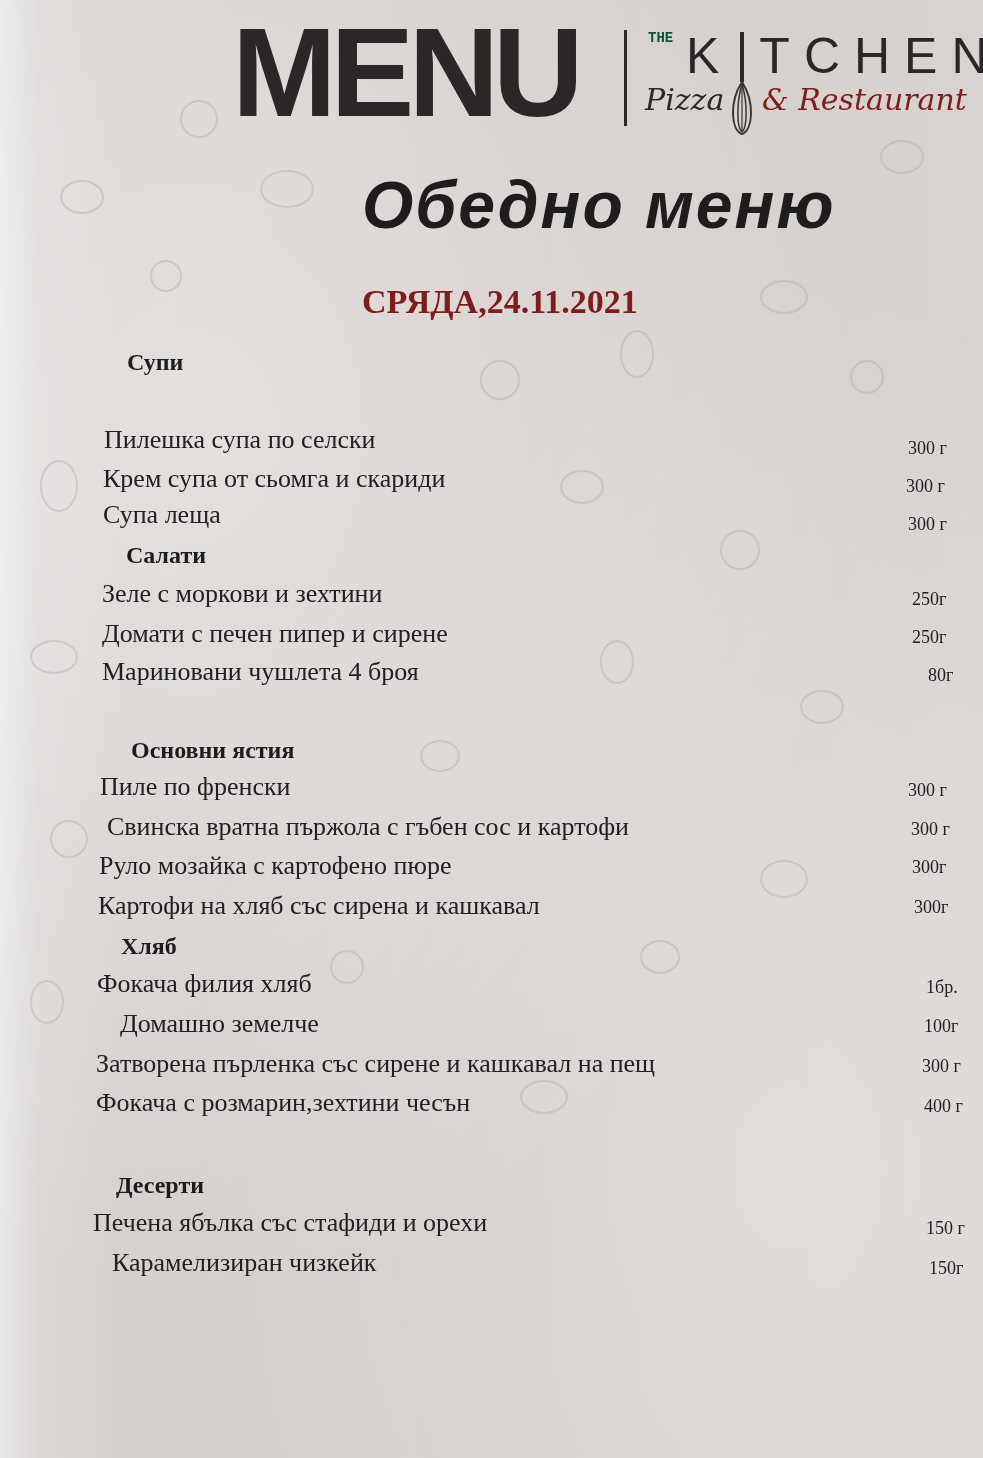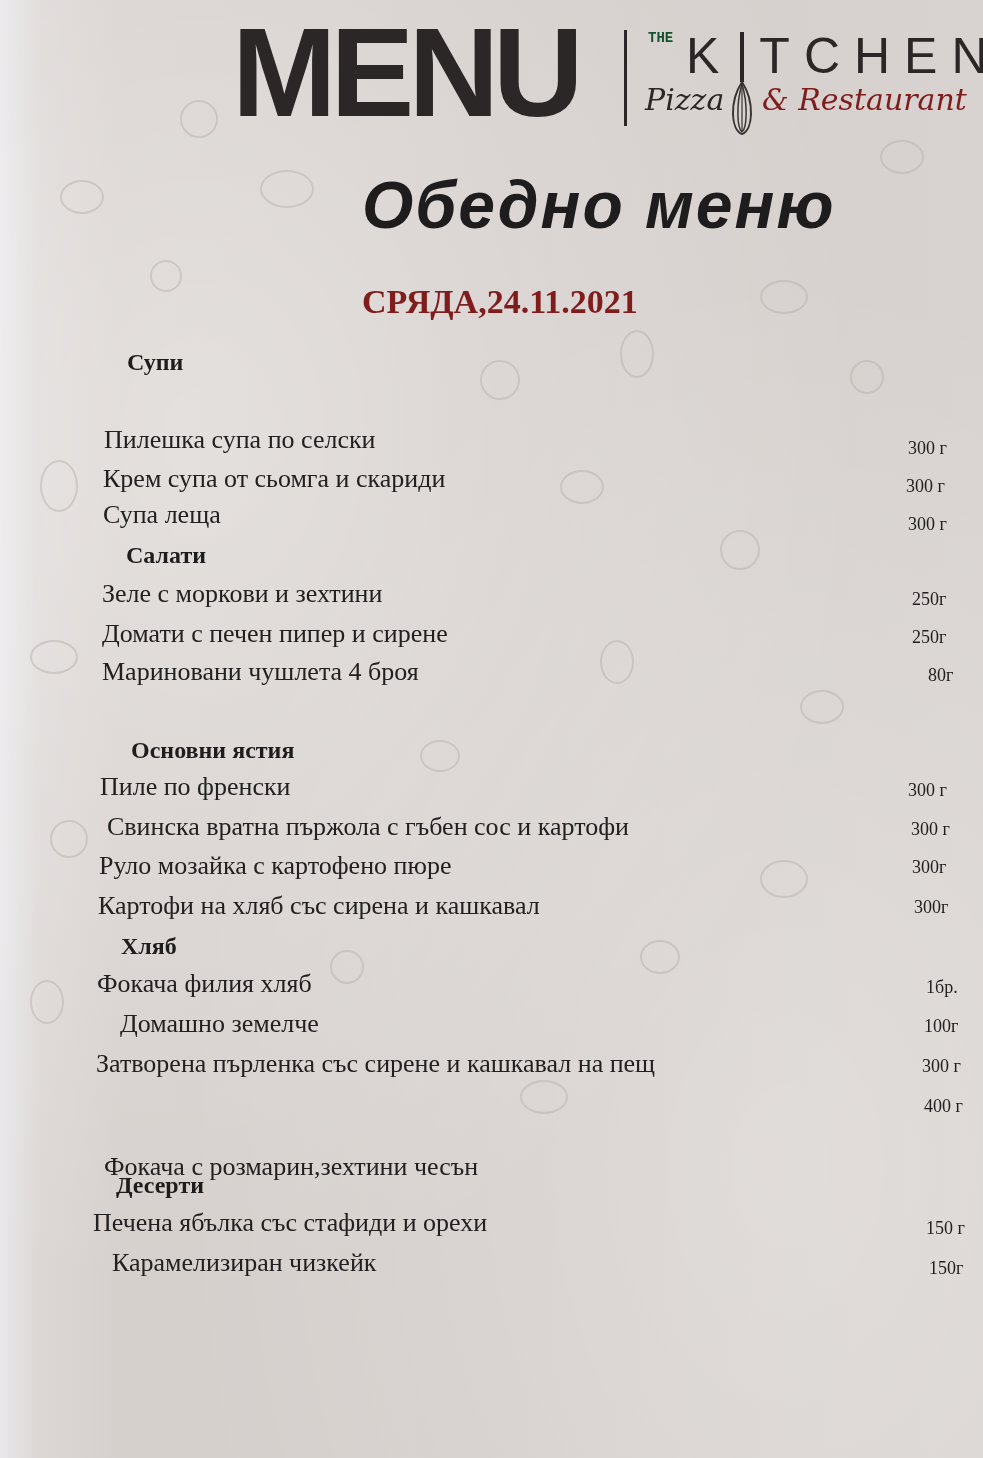--- a/index.html
+++ b/index.html
@@ -221,21 +221,21 @@
 </div>
 
 <div>
   <div class="section-head" style="left:121px;top:932px;">Хляб</div>
   <div class="item" style="left:97px;top:969px;">Фокача  филия  хляб</div>
   <div class="weight" style="left:926px;top:972px;">1бр.</div>
   <div class="item" style="left:97px;top:1009px;margin-left:23px;">Домашно  земелче</div>
   <div class="weight" style="left:924px;top:1011px;">100г</div>
   <div class="item" style="left:96px;top:1049px;">Затворена пърленка със сирене и кашкавал на пещ</div>
   <div class="weight" style="left:922px;top:1051px;">300 г</div>
-  <div class="item" style="left:96px;top:1152px;margin-left:8px;">Фокача с розмарин,зехтини чесън</div>
+  <div class="item" style="left:96px;top:1088px;">Фокача с розмарин,зехтини чесън</div>
   <div class="weight" style="left:924px;top:1091px;">400 г</div>
 </div>
 
 <div>
   <div class="section-head" style="left:116px;top:1171px;">Десерти</div>
   <div class="item" style="left:93px;top:1208px;">Печена ябълка със стафиди и орехи</div>
   <div class="weight" style="left:926px;top:1213px;">150 г</div>
   <div class="item" style="left:92px;top:1248px;margin-left:20px;">Карамелизиран чизкейк</div>
   <div class="weight" style="left:929px;top:1253px;">150г</div>
 </div>

